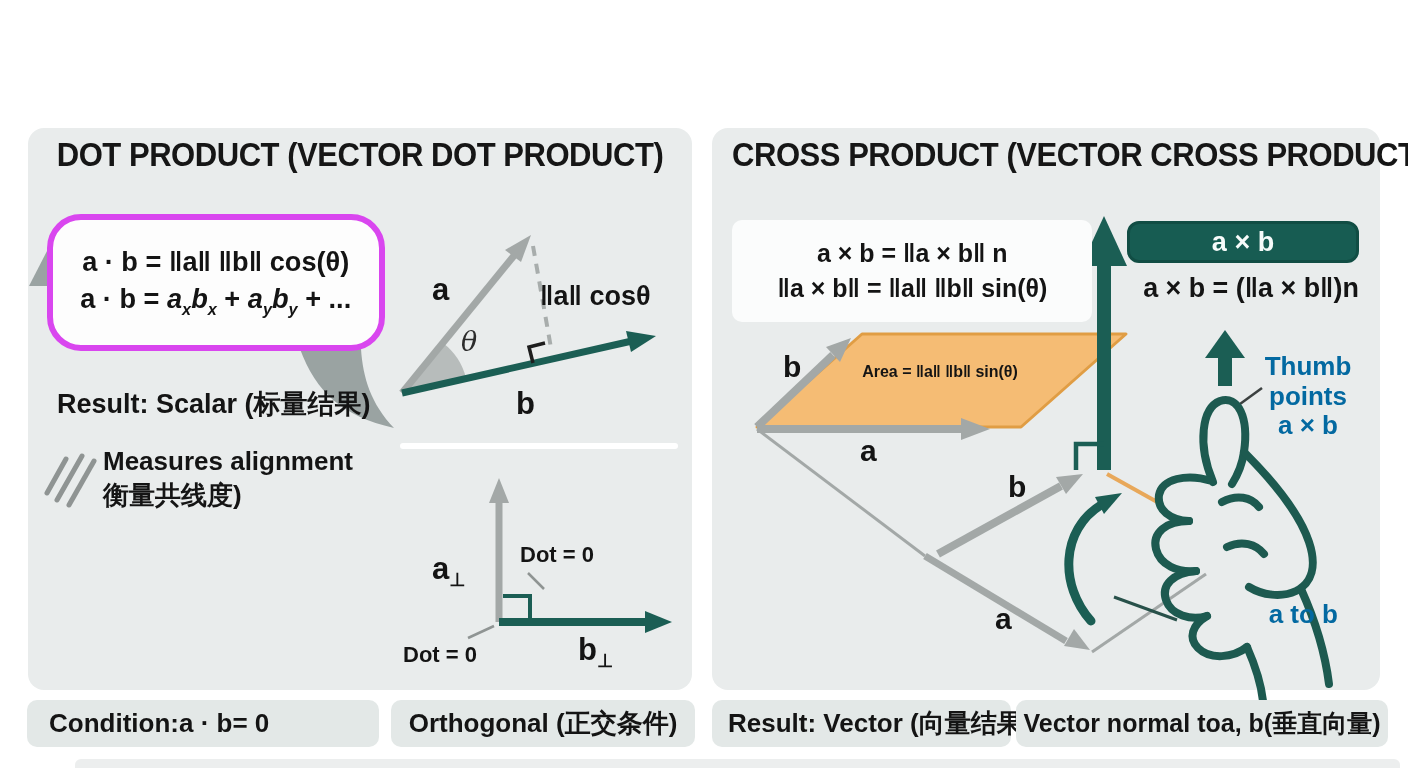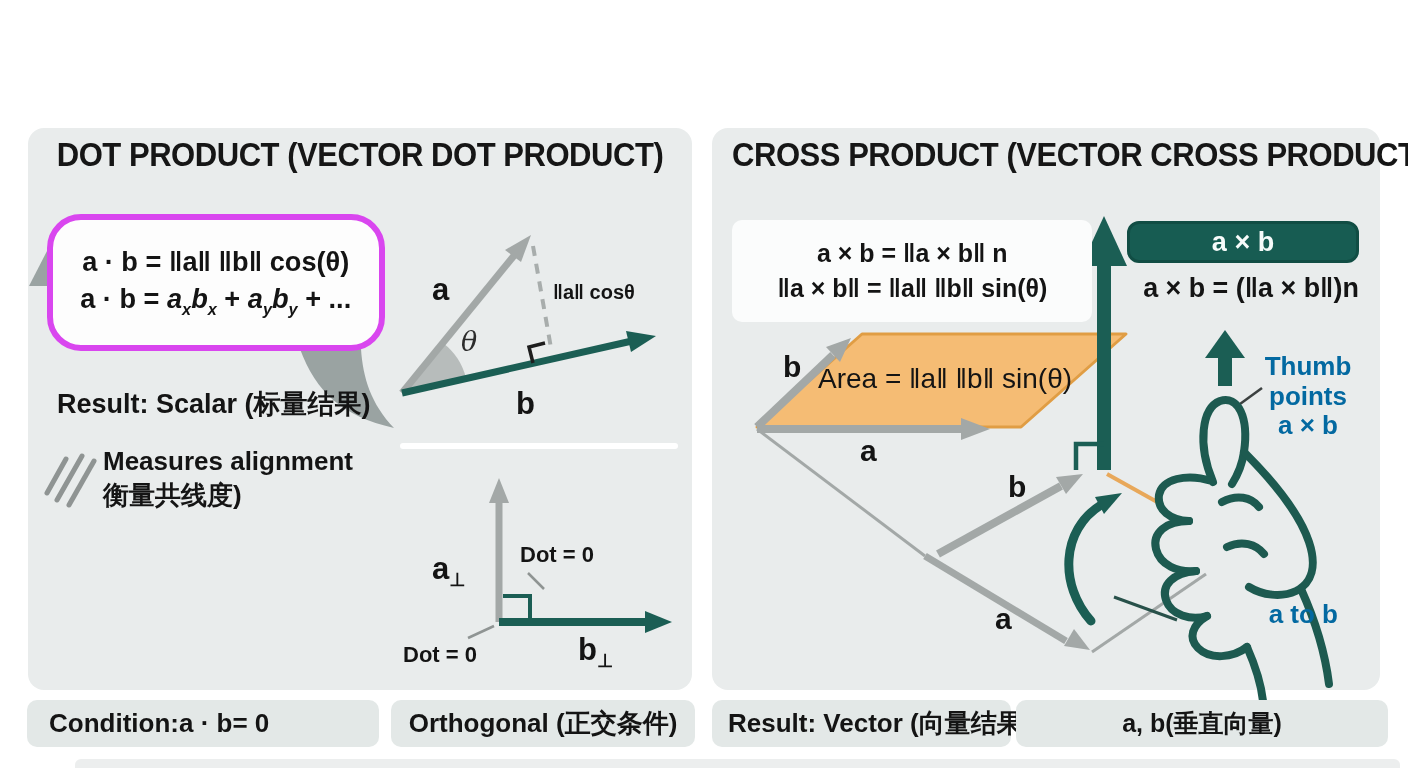--- a/index.html
+++ b/index.html
@@ -123,36 +123,36 @@
   <div class="f-line">a · b = ‖a‖ ‖b‖ cos(θ)</div>
   <div class="f-line"><span>a · b = </span><span class="var">a</span><sub class="var">x</sub><span class="var">b</span><sub class="var">x</sub><span> + </span><span class="var">a</span><sub class="var">y</sub><span class="var">b</span><sub class="var">y</sub><span> + ...</span></div>
 </div>
 
 <div class="lbl" style="left:57px;top:386px;font-size:27px;font-weight:700;">Result: Scalar (标量结果)</div>
 <div class="lbl" style="left:103px;top:446px;font-size:26px;font-weight:600;">Measures alignment</div>
 <div class="lbl" style="left:103px;top:478px;font-size:26px;font-weight:600;">衡量共线度)</div>
 
 <div class="lbl bold-lbl" style="left:432px;top:272px;font-size:31px;">a</div>
 <div class="lbl theta" style="left:461px;top:326px;font-size:27px;color:#2c2c2c;">θ</div>
-<div class="lbl" style="left:553px;top:281px;font-size:20px;font-weight:600;">‖a‖ cosθ</div>
+<div class="lbl" style="left:540px;top:281px;font-size:27px;font-weight:600;">‖a‖ cosθ</div>
 <div class="lbl bold-lbl" style="left:516px;top:386px;font-size:31px;">b</div>
 
 <div class="lbl bold-lbl" style="left:432px;top:551px;font-size:31px;"><span>a</span><sub>⊥</sub></div>
 <div class="lbl" style="left:520px;top:542px;font-size:22px;font-weight:600;">Dot = 0</div>
 <div class="lbl" style="left:403px;top:642px;font-size:22px;font-weight:600;">Dot = 0</div>
 <div class="lbl bold-lbl" style="left:578px;top:632px;font-size:31px;"><span>b</span><sub>⊥</sub></div>
 
 <div class="whitebox">
   <div class="wb-line">a × b = ‖a × b‖ n</div>
   <div class="wb-line">‖a × b‖ = ‖a‖ ‖b‖ sin(θ)</div>
 </div>
 <div class="badge">a × b</div>
 <div class="lbl" style="left:1106px;top:272px;width:290px;text-align:center;font-size:28px;font-weight:800;transform:scaleX(0.96);">a × b = (‖a × b‖)n</div>
 
-<div class="lbl" style="left:818px;top:363px;width:244px;text-align:center;font-size:28px;font-weight:400;">Area = ‖a‖ ‖b‖ sin(θ)</div>
+<div class="lbl" style="left:818px;top:363px;width:244px;text-align:center;font-size:16px;font-weight:700;">Area = ‖a‖ ‖b‖ sin(θ)</div>
 <div class="lbl bold-lbl" style="left:783px;top:350px;font-size:30px;">b</div>
 <div class="lbl bold-lbl" style="left:860px;top:434px;font-size:30px;">a</div>
 <div class="lbl bold-lbl" style="left:1008px;top:470px;font-size:30px;">b</div>
 <div class="lbl bold-lbl" style="left:995px;top:602px;font-size:30px;">a</div>
 
 <div class="note" style="left:1252px;top:352px;width:112px;text-align:center;">
   <div>Thumb</div>
   <div>points</div>
   <div style="font-weight:800;">a × b</div>
 </div>
@@ -161,15 +161,16 @@
 </div>
 
 <div class="pill" style="left:27px;width:352px;padding-left:22px;">
     <span>Condition: </span>
     <b>a · b</b>
     <span> = 0</span>
   </div>
 <div class="pill" style="left:391px;width:304px;justify-content:center;">Orthogonal (正交条件)</div>
 <div class="pill" style="left:712px;width:299px;padding-left:16px;">Result: Vector (向量结果)</div>
 <div class="pill" style="left:1016px;width:372px;justify-content:center;font-size:25px;">
+    <span>Vector normal to </span>
     <b>a, b</b>
     <span> (垂直向量)</span>
   </div>
 
 </body></html>

